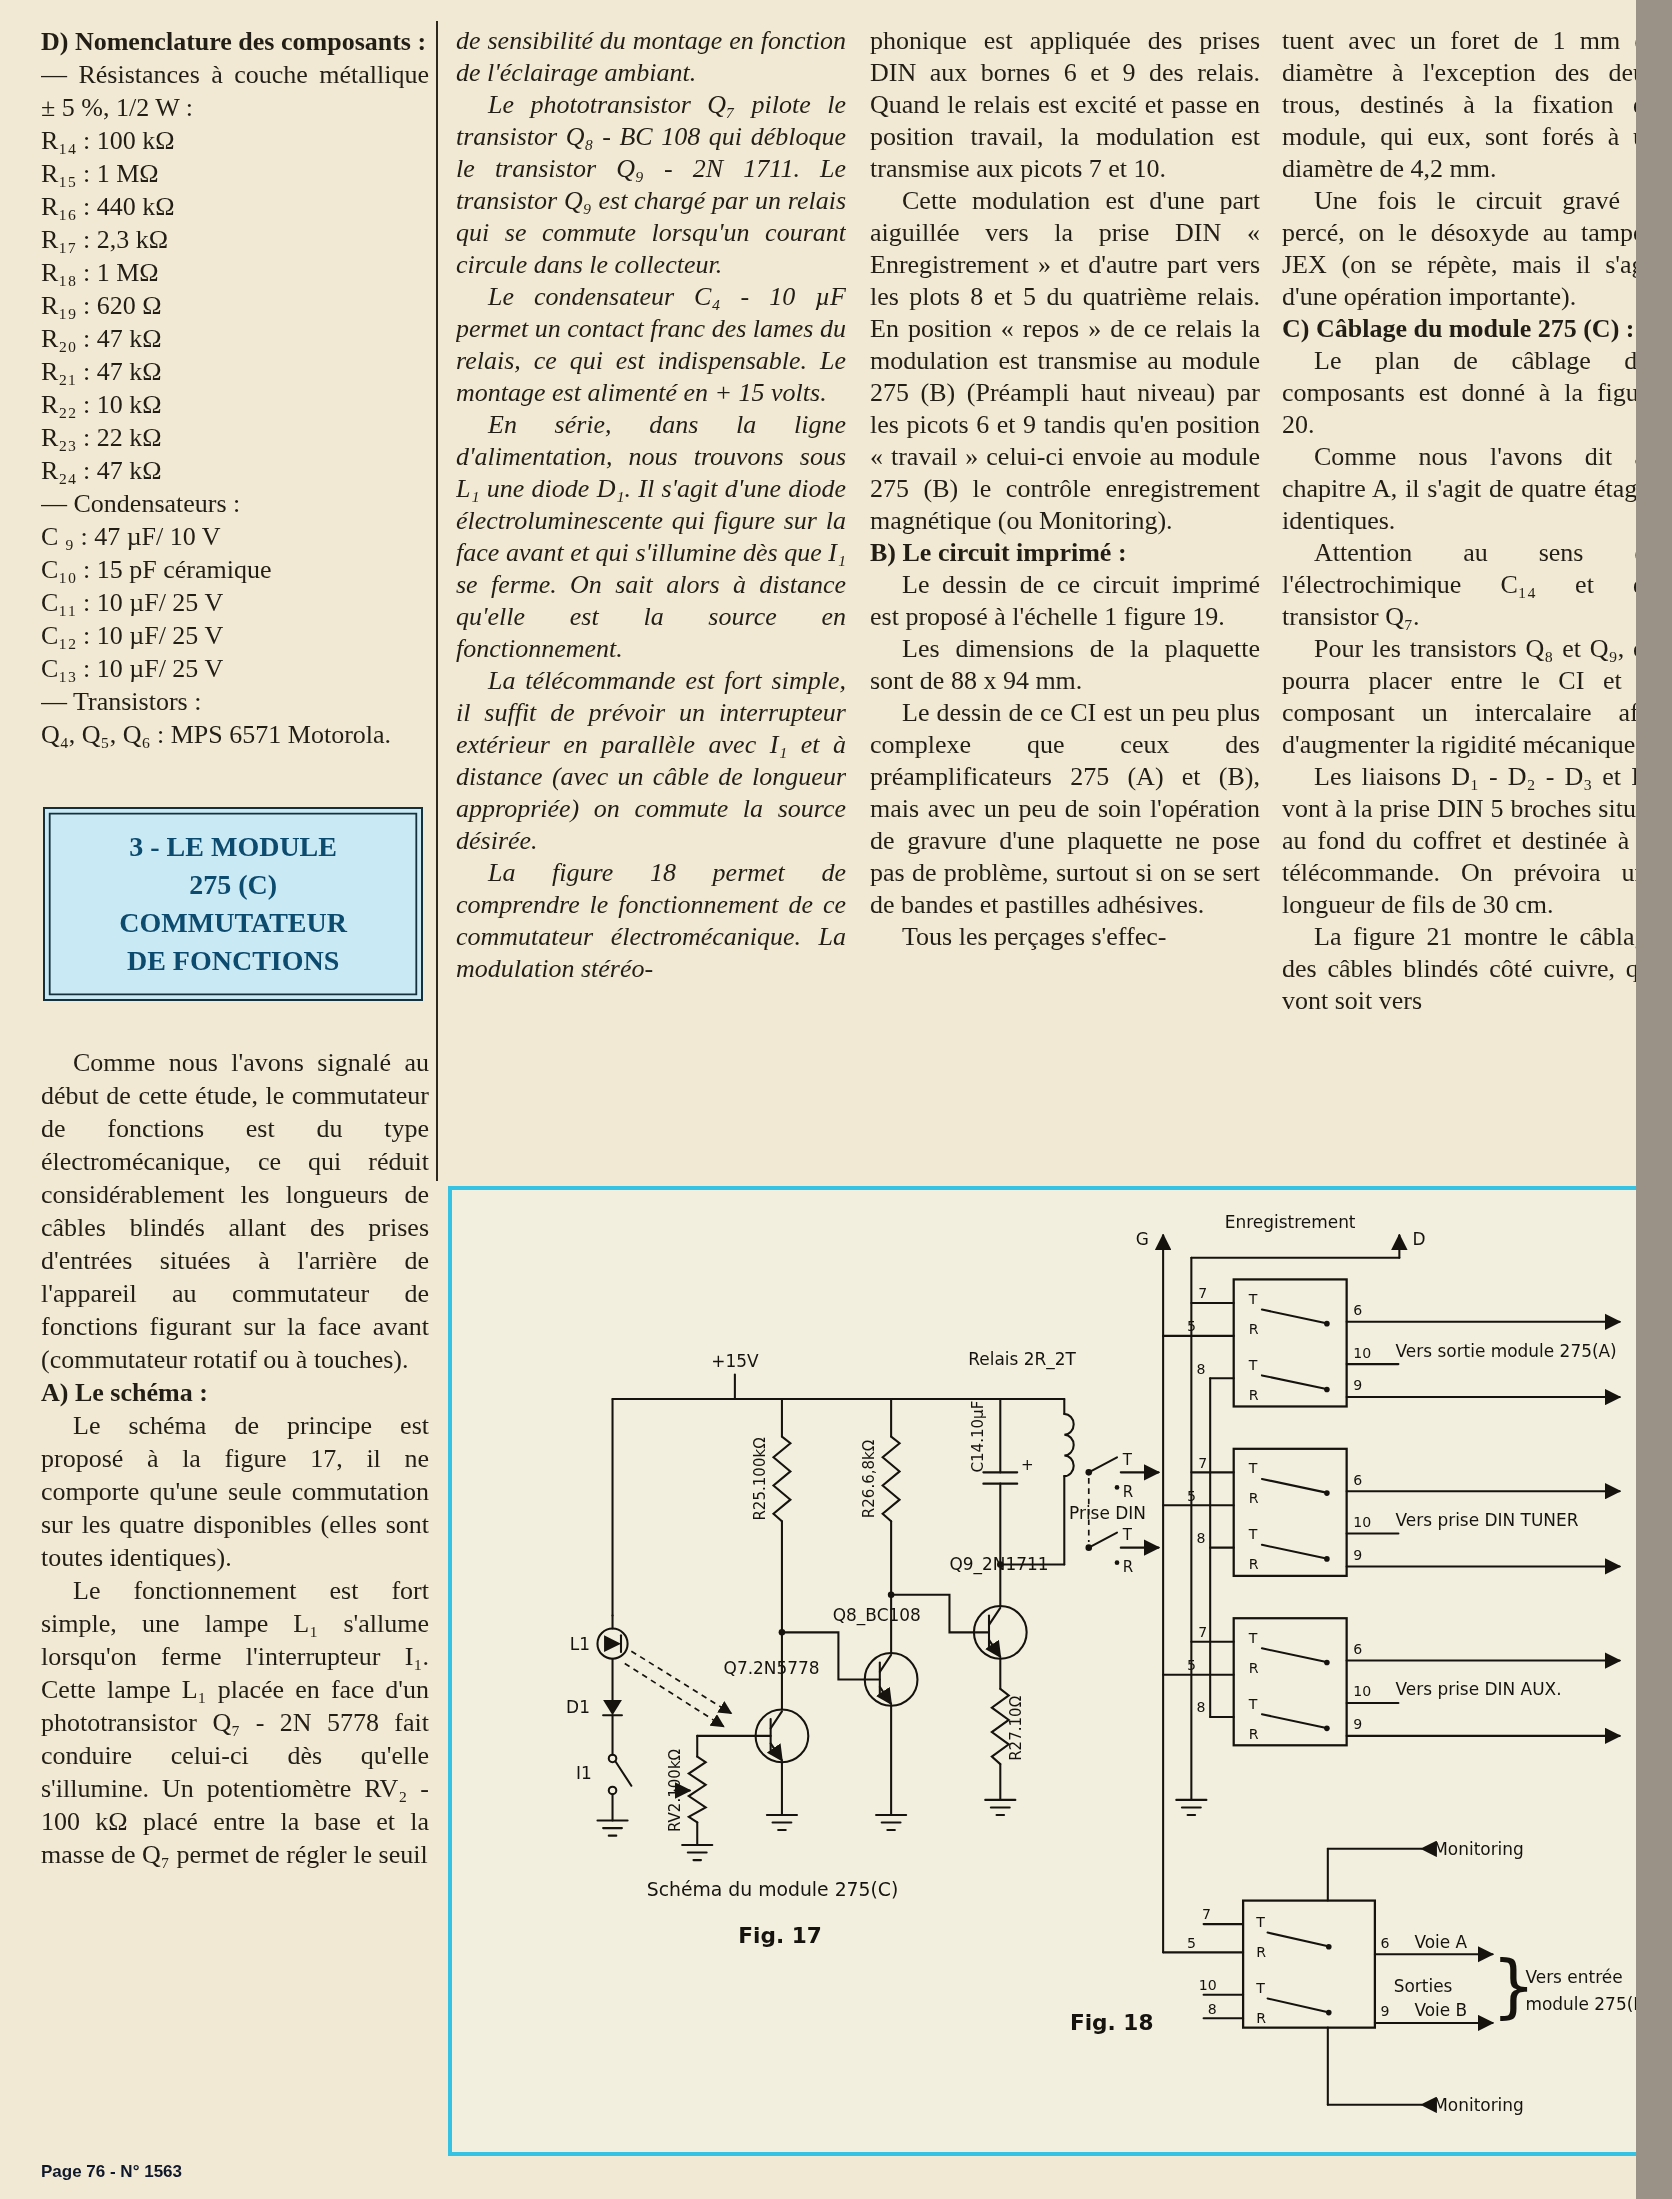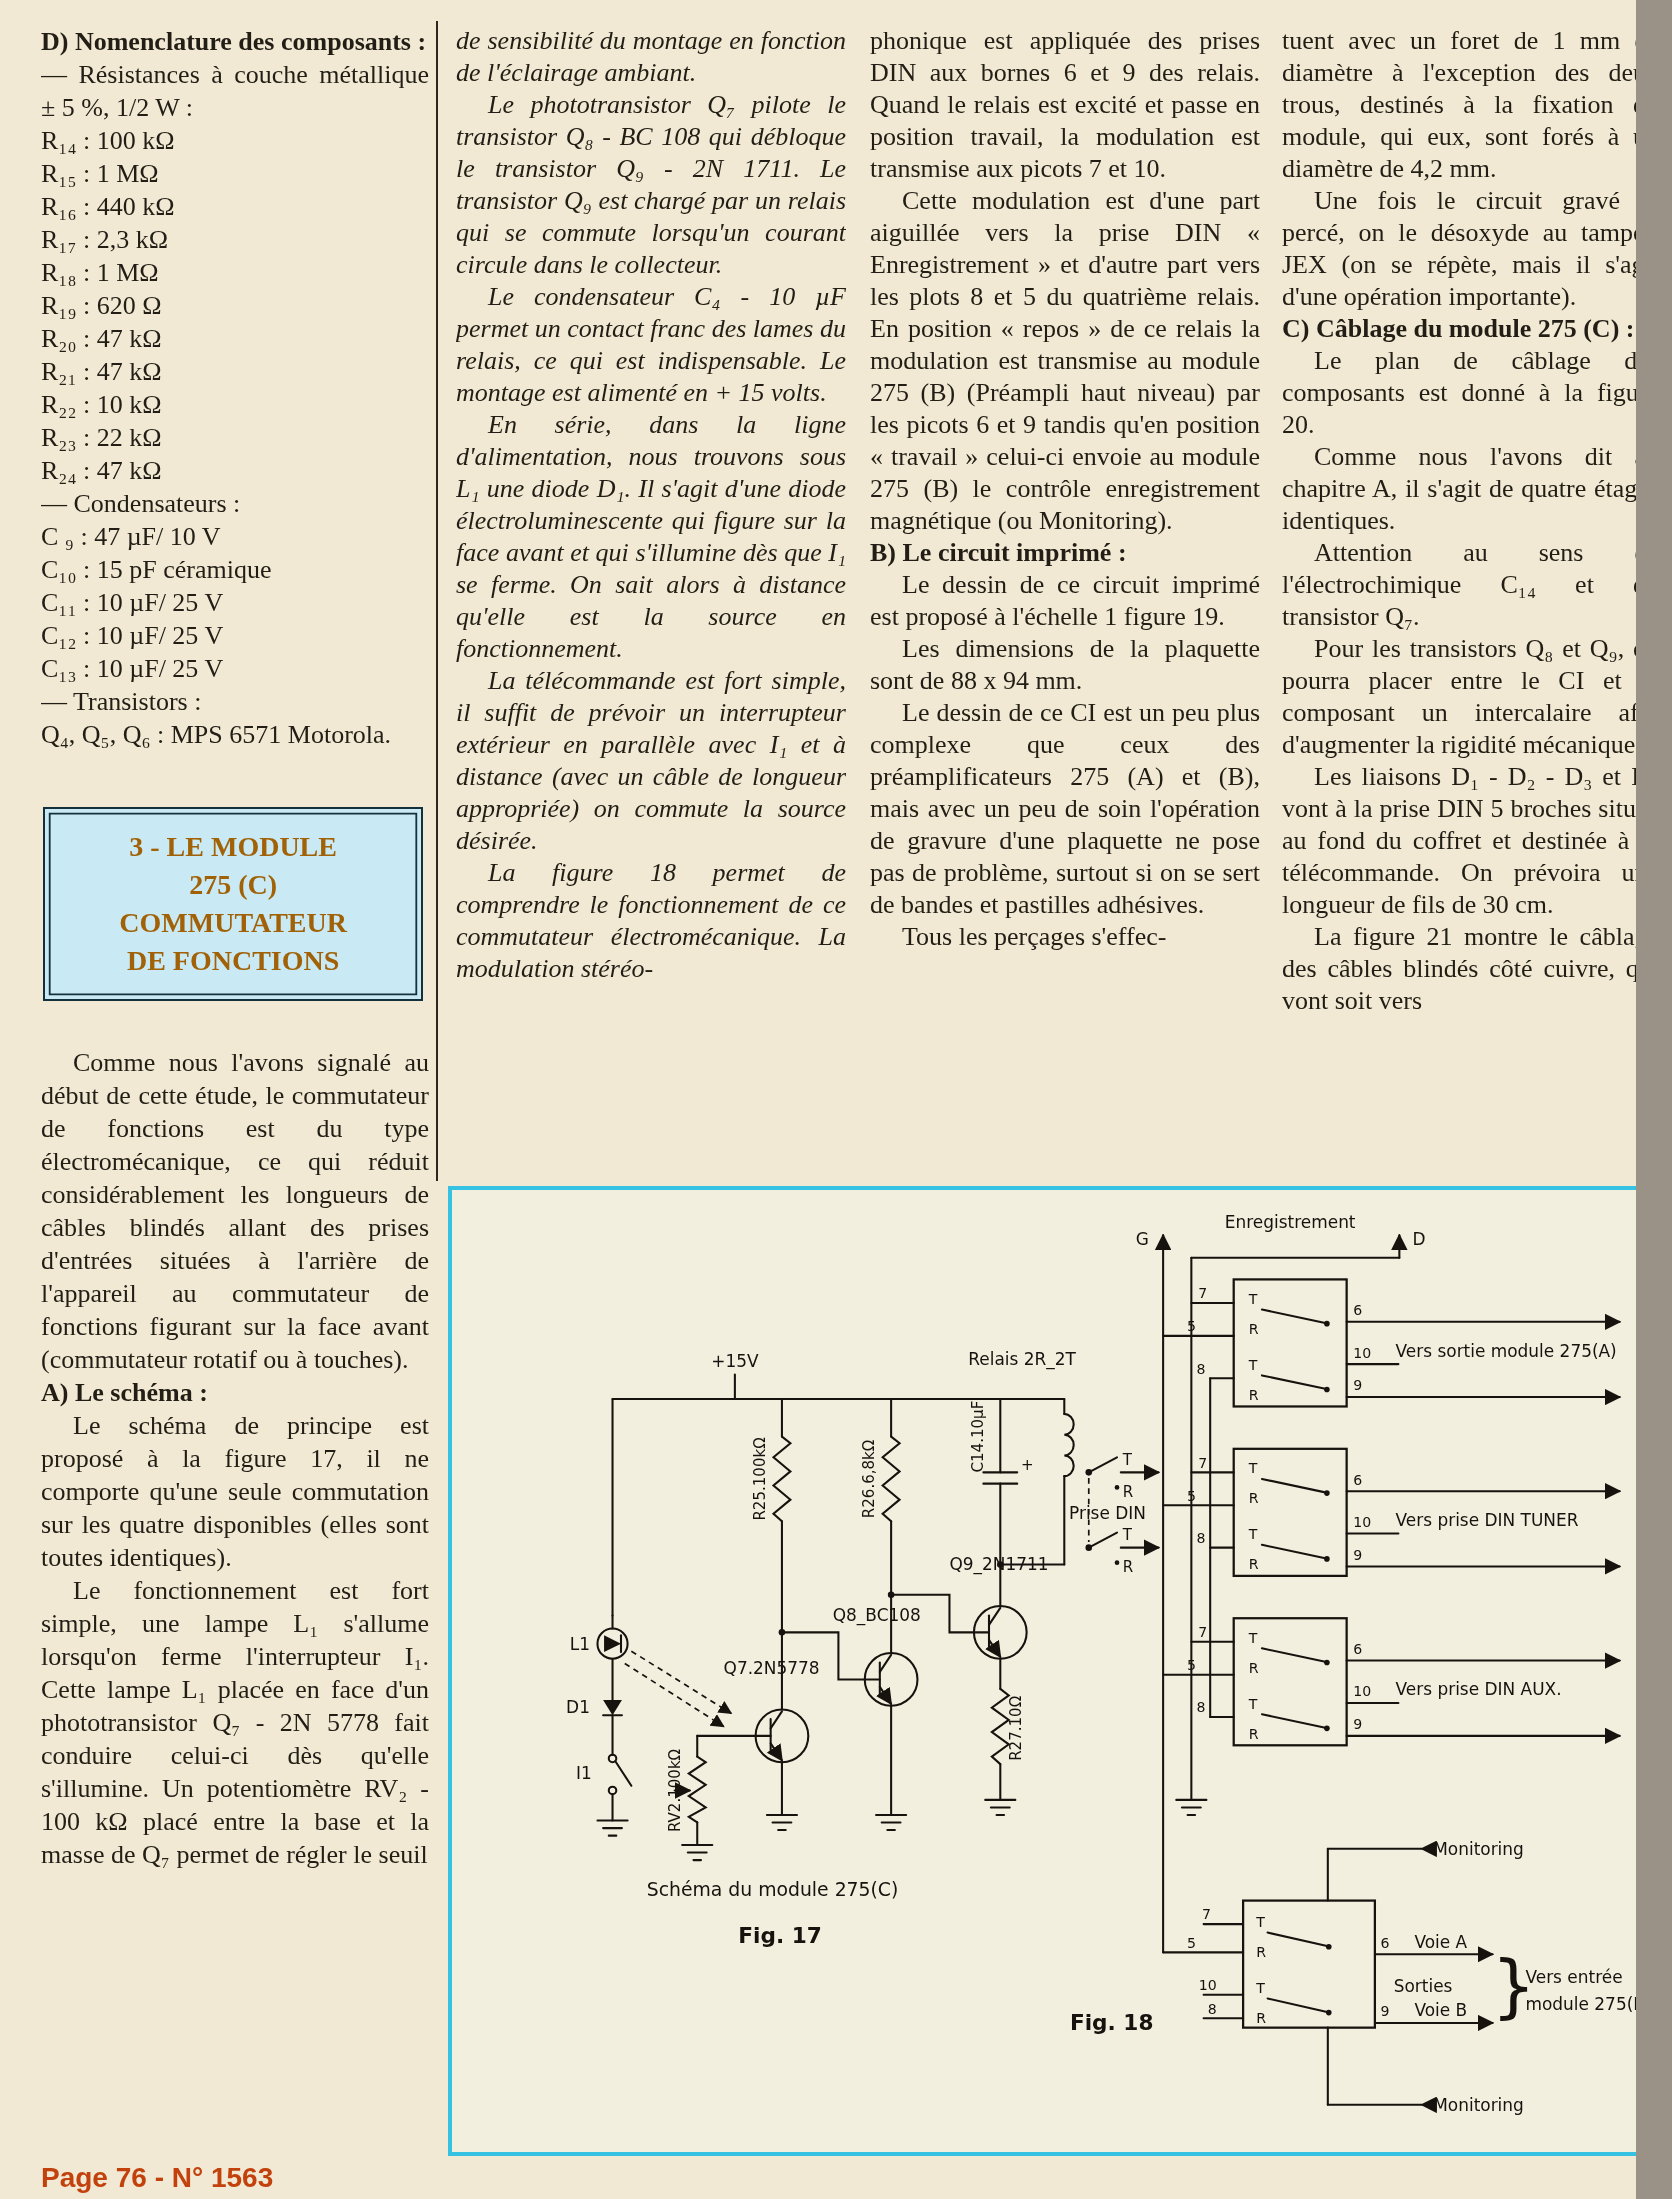--- a/index.html
+++ b/index.html
@@ -12,33 +12,33 @@
   #col4{left:1282px;width:377px;height:1156px;overflow:hidden;}
   .vrule{position:absolute;left:436px;top:21px;width:1.9px;height:1160px;background:#2c2820;}
   .textcol p{margin:0;text-indent:32px;}
   .textcol p.noindent{text-indent:0;}
   .bold-head{font-weight:bold;text-indent:0 !important;}
   .nom-line{margin:0;text-indent:0;}
   .nom-head{font-weight:bold;margin:0;}
   .module-box{margin:56px 5.6px 45px 1.9px;border:2.8px solid #14303c;background:#c9e9f4;
       box-shadow: inset 0 0 0 3.8px #c9e9f4, inset 0 0 0 5.6px #14303c;
       text-align:center;font-weight:bold;font-size:28px;line-height:38px;
-      padding:19px 3.8px;color:#a16207;}
+      padding:19px 3.8px;color:#0c4a6e;}
   .figure-box{position:absolute;left:448px;top:1186px;width:1211px;height:970px;
       border:4.7px solid #36c2e2;background:#f2efdf;box-sizing:border-box;}
   .figure-box svg{position:absolute;left:0;top:0;}
   .figure-box svg text{font-family:"DejaVu Sans",sans-serif;fill:#16130e;}
   .sl{font-size:16px}.sl2{font-size:18px}.pin{font-size:15px}.cap{font-size:20px}
   .figl{font-size:23px;font-weight:bold;font-family:"Liberation Serif",serif}
   .w{stroke:#16130e;stroke-width:2.2;fill:none;stroke-linecap:round}
   .wd{stroke:#16130e;stroke-width:1.8;fill:none;stroke-dasharray:6 5}
   .nd{fill:#16130e}
   .blk{fill:none;stroke:#16130e;stroke-width:2.4}
   .footer{position:absolute;left:41px;top:2162px;font-family:"Liberation Sans",sans-serif;
-      font-weight:bold;font-size:28px;color:#c2410c;}
+      font-weight:bold;font-size:17px;color:#0f172a;}
 </style>
 </head>
 <body>
 
 <div class="page">
 
   <div class="vrule"></div>
 
   <div class="textcol" id="col1">
     <div class="nom-head">D) Nomenclature des composants :</div>

